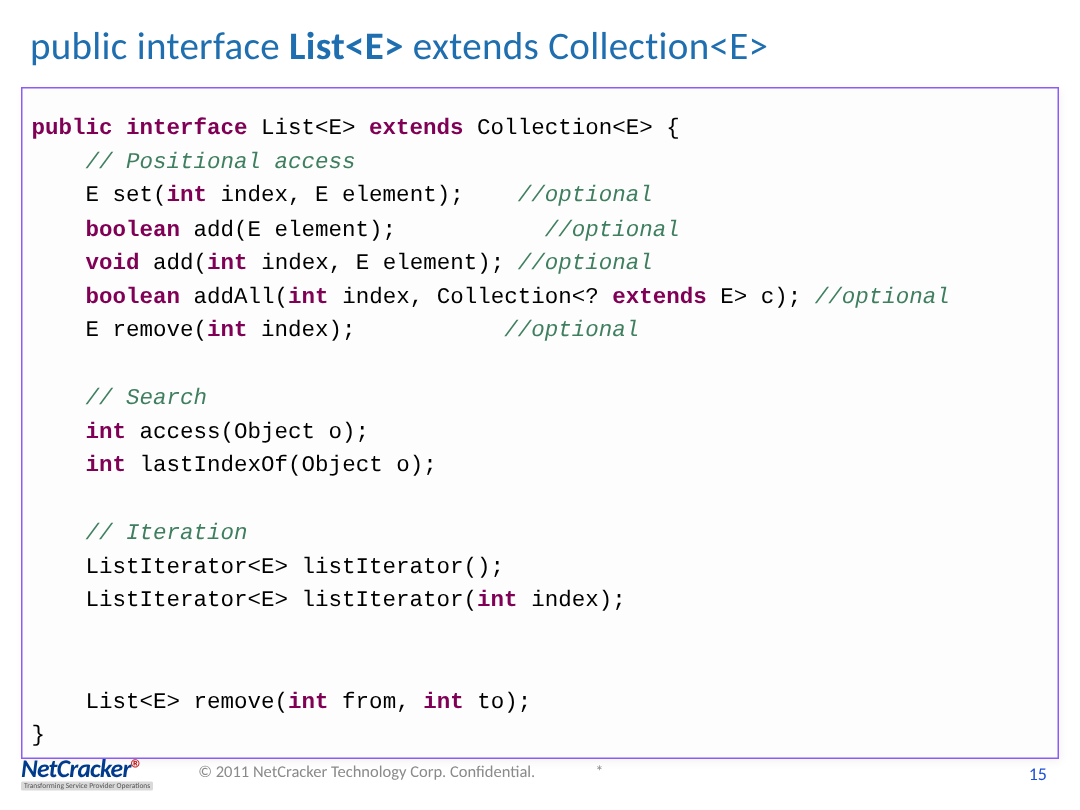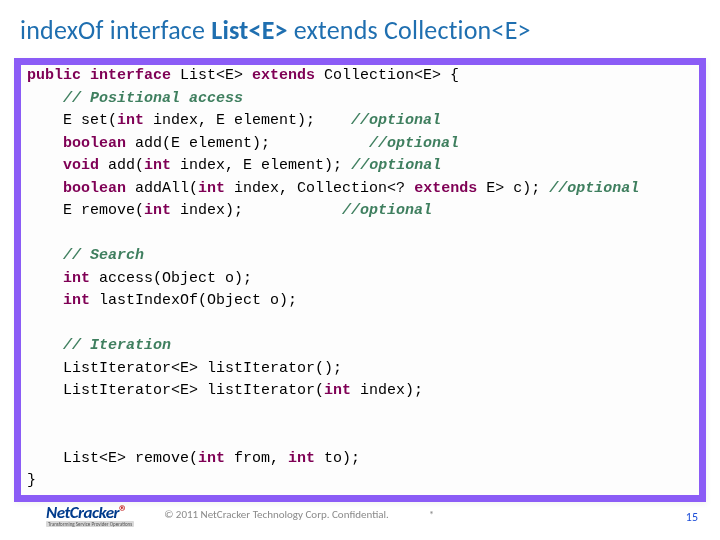--- a/index.html
+++ b/index.html
@@ -21,46 +21,45 @@
     padding: 14px 20px 10px 20px;
     font-size: 26px;
     font-weight: 300;
     color: #1f6fb0;
     letter-spacing: 0.2px;
   }
   .title .bold { font-weight: 700; }
   .code-block {
     margin: 2px 14px 0 14px;
     background: #fdfdfd;
-    border: 7px solid #8b5cf6;
+    border: 1px solid #8b5cf6;
     box-shadow: 1px 2px 6px rgba(0,0,0,0.05);
-    padding: 0 0 2px 0;
+    padding: 16px 0 2px 0;
     font-family: "Courier New", Courier, monospace;
     font-size: 15px;
     line-height: 1.5;
   }
   .code-block .line {
     white-space: pre;
     padding-left: 6px;
   }
   .kw { color: #7f0055; font-weight: bold; }
   .mname { color: #000; }
-  .cmt { color: #3f7f5f; font-style: italic; font-weight: bold; }
+  .cmt { color: #3f7f5f; font-style: italic; }
   .tx { color: #000; }
   .footer {
     position: absolute;
     bottom: 6px;
     left: 0;
     right: 0;
     height: 40px;
     display: flex;
     align-items: center;
     font-size: 11px;
     color: #8a8a8a;
-    margin-left: 32px;
   }
   .logo {
     margin-left: 14px;
     display: flex;
     flex-direction: column;
     align-items: flex-start;
   }
   .logo-text {
     font-weight: 800;
     font-style: italic;
@@ -88,21 +87,21 @@
     bottom: 10px;
     font-size: 12px;
     color: #1d4ed8;
   }
 </style>
 </head>
 <body>
 
 <div class="slide">
 
-  <div class="title"><span>indexOf interface </span><span class="bold">List&lt;E&gt;</span><span> extends Collection&lt;E&gt;</span></div>
+  <div class="title"><span>public interface </span><span class="bold">List&lt;E&gt;</span><span> extends Collection&lt;E&gt;</span></div>
 
   <div class="code-block">
     <div class="line"><span class="kw">public</span><span class="tx"> </span><span class="kw">interface</span><span class="tx"> List&lt;E&gt; </span><span class="kw">extends</span><span class="tx"> Collection&lt;E&gt; {</span></div>
     <div class="line"><span class="tx">    </span><span class="cmt">// Positional access</span></div>
     <div class="line"><span class="tx">    E </span><span class="mname">set</span><span class="tx">(</span><span class="kw">int</span><span class="tx"> index, E element);    </span><span class="cmt">//optional</span></div>
     <div class="line"><span class="tx">    </span><span class="kw">boolean</span><span class="tx"> </span><span class="mname">add</span><span class="tx">(E element);           </span><span class="cmt">//optional</span></div>
     <div class="line"><span class="tx">    </span><span class="kw">void</span><span class="tx"> </span><span class="mname">add</span><span class="tx">(</span><span class="kw">int</span><span class="tx"> index, E element); </span><span class="cmt">//optional</span></div>
     <div class="line"><span class="tx">    </span><span class="kw">boolean</span><span class="tx"> </span><span class="mname">addAll</span><span class="tx">(</span><span class="kw">int</span><span class="tx"> index, Collection&lt;? </span><span class="kw">extends</span><span class="tx"> E&gt; c); </span><span class="cmt">//optional</span></div>
     <div class="line"><span class="tx">    E </span><span class="mname">remove</span><span class="tx">(</span><span class="kw">int</span><span class="tx"> index);           </span><span class="cmt">//optional</span></div>
     <div class="line"><span class="tx"> </span></div>

